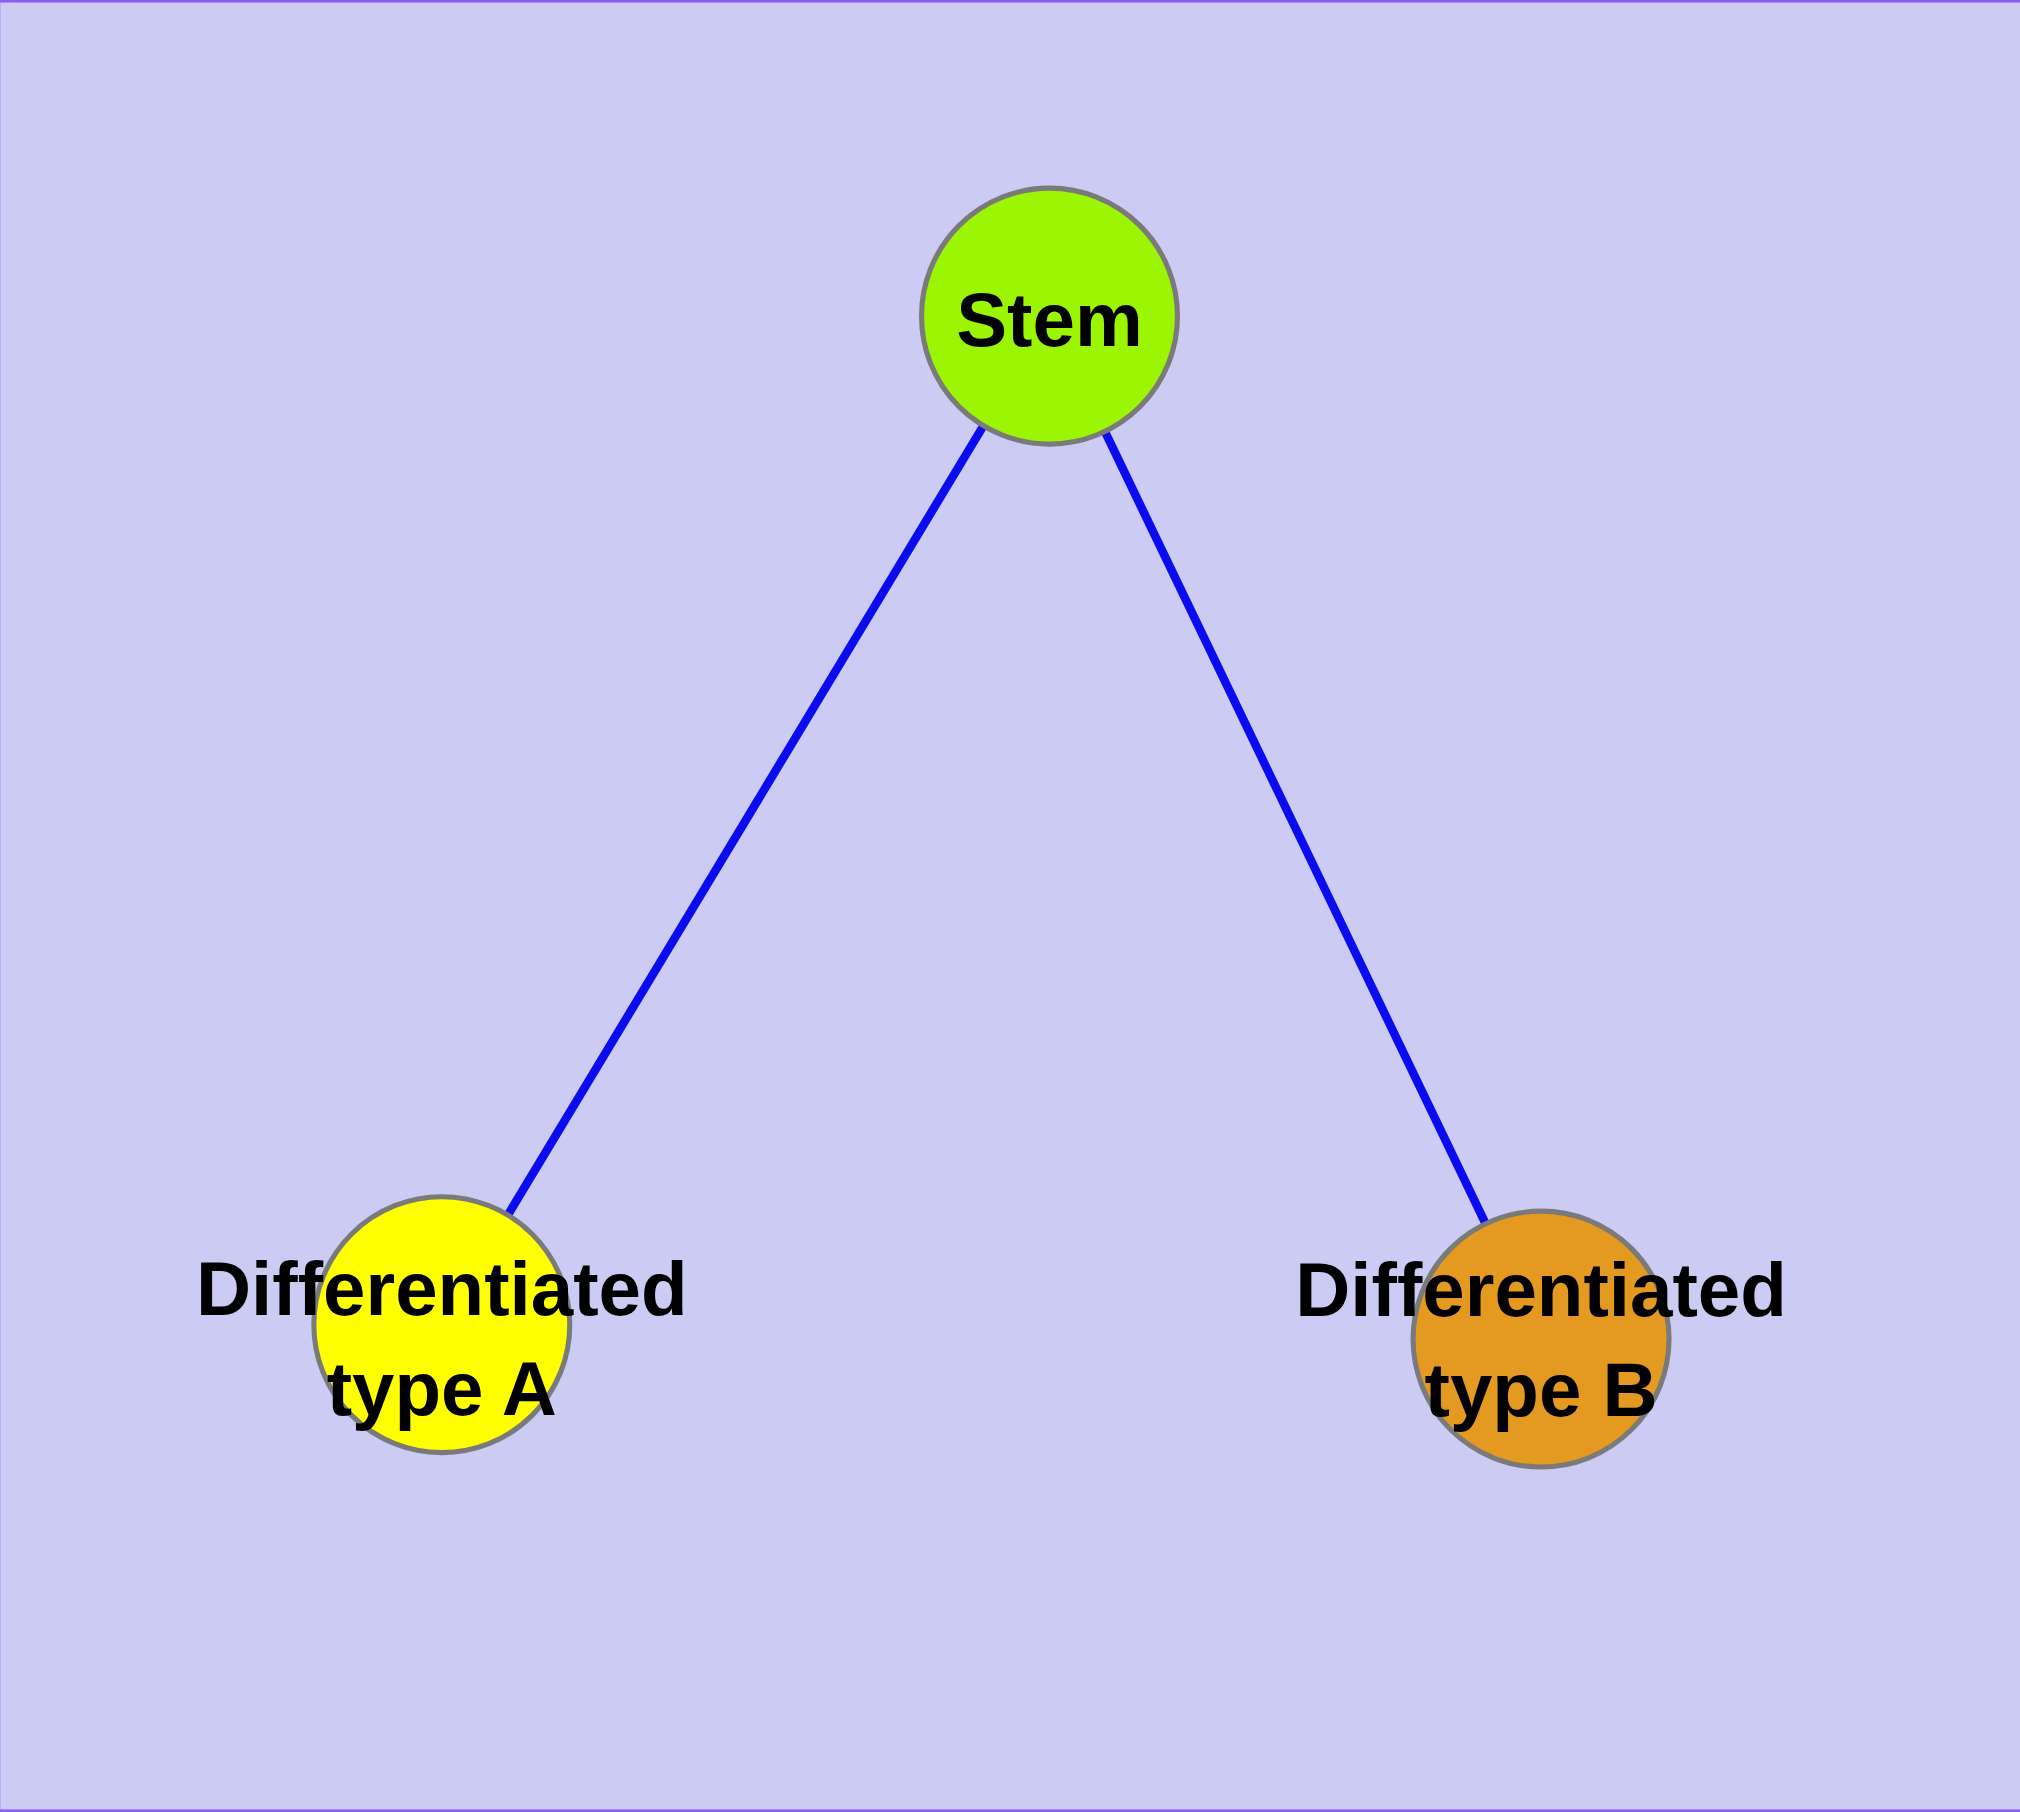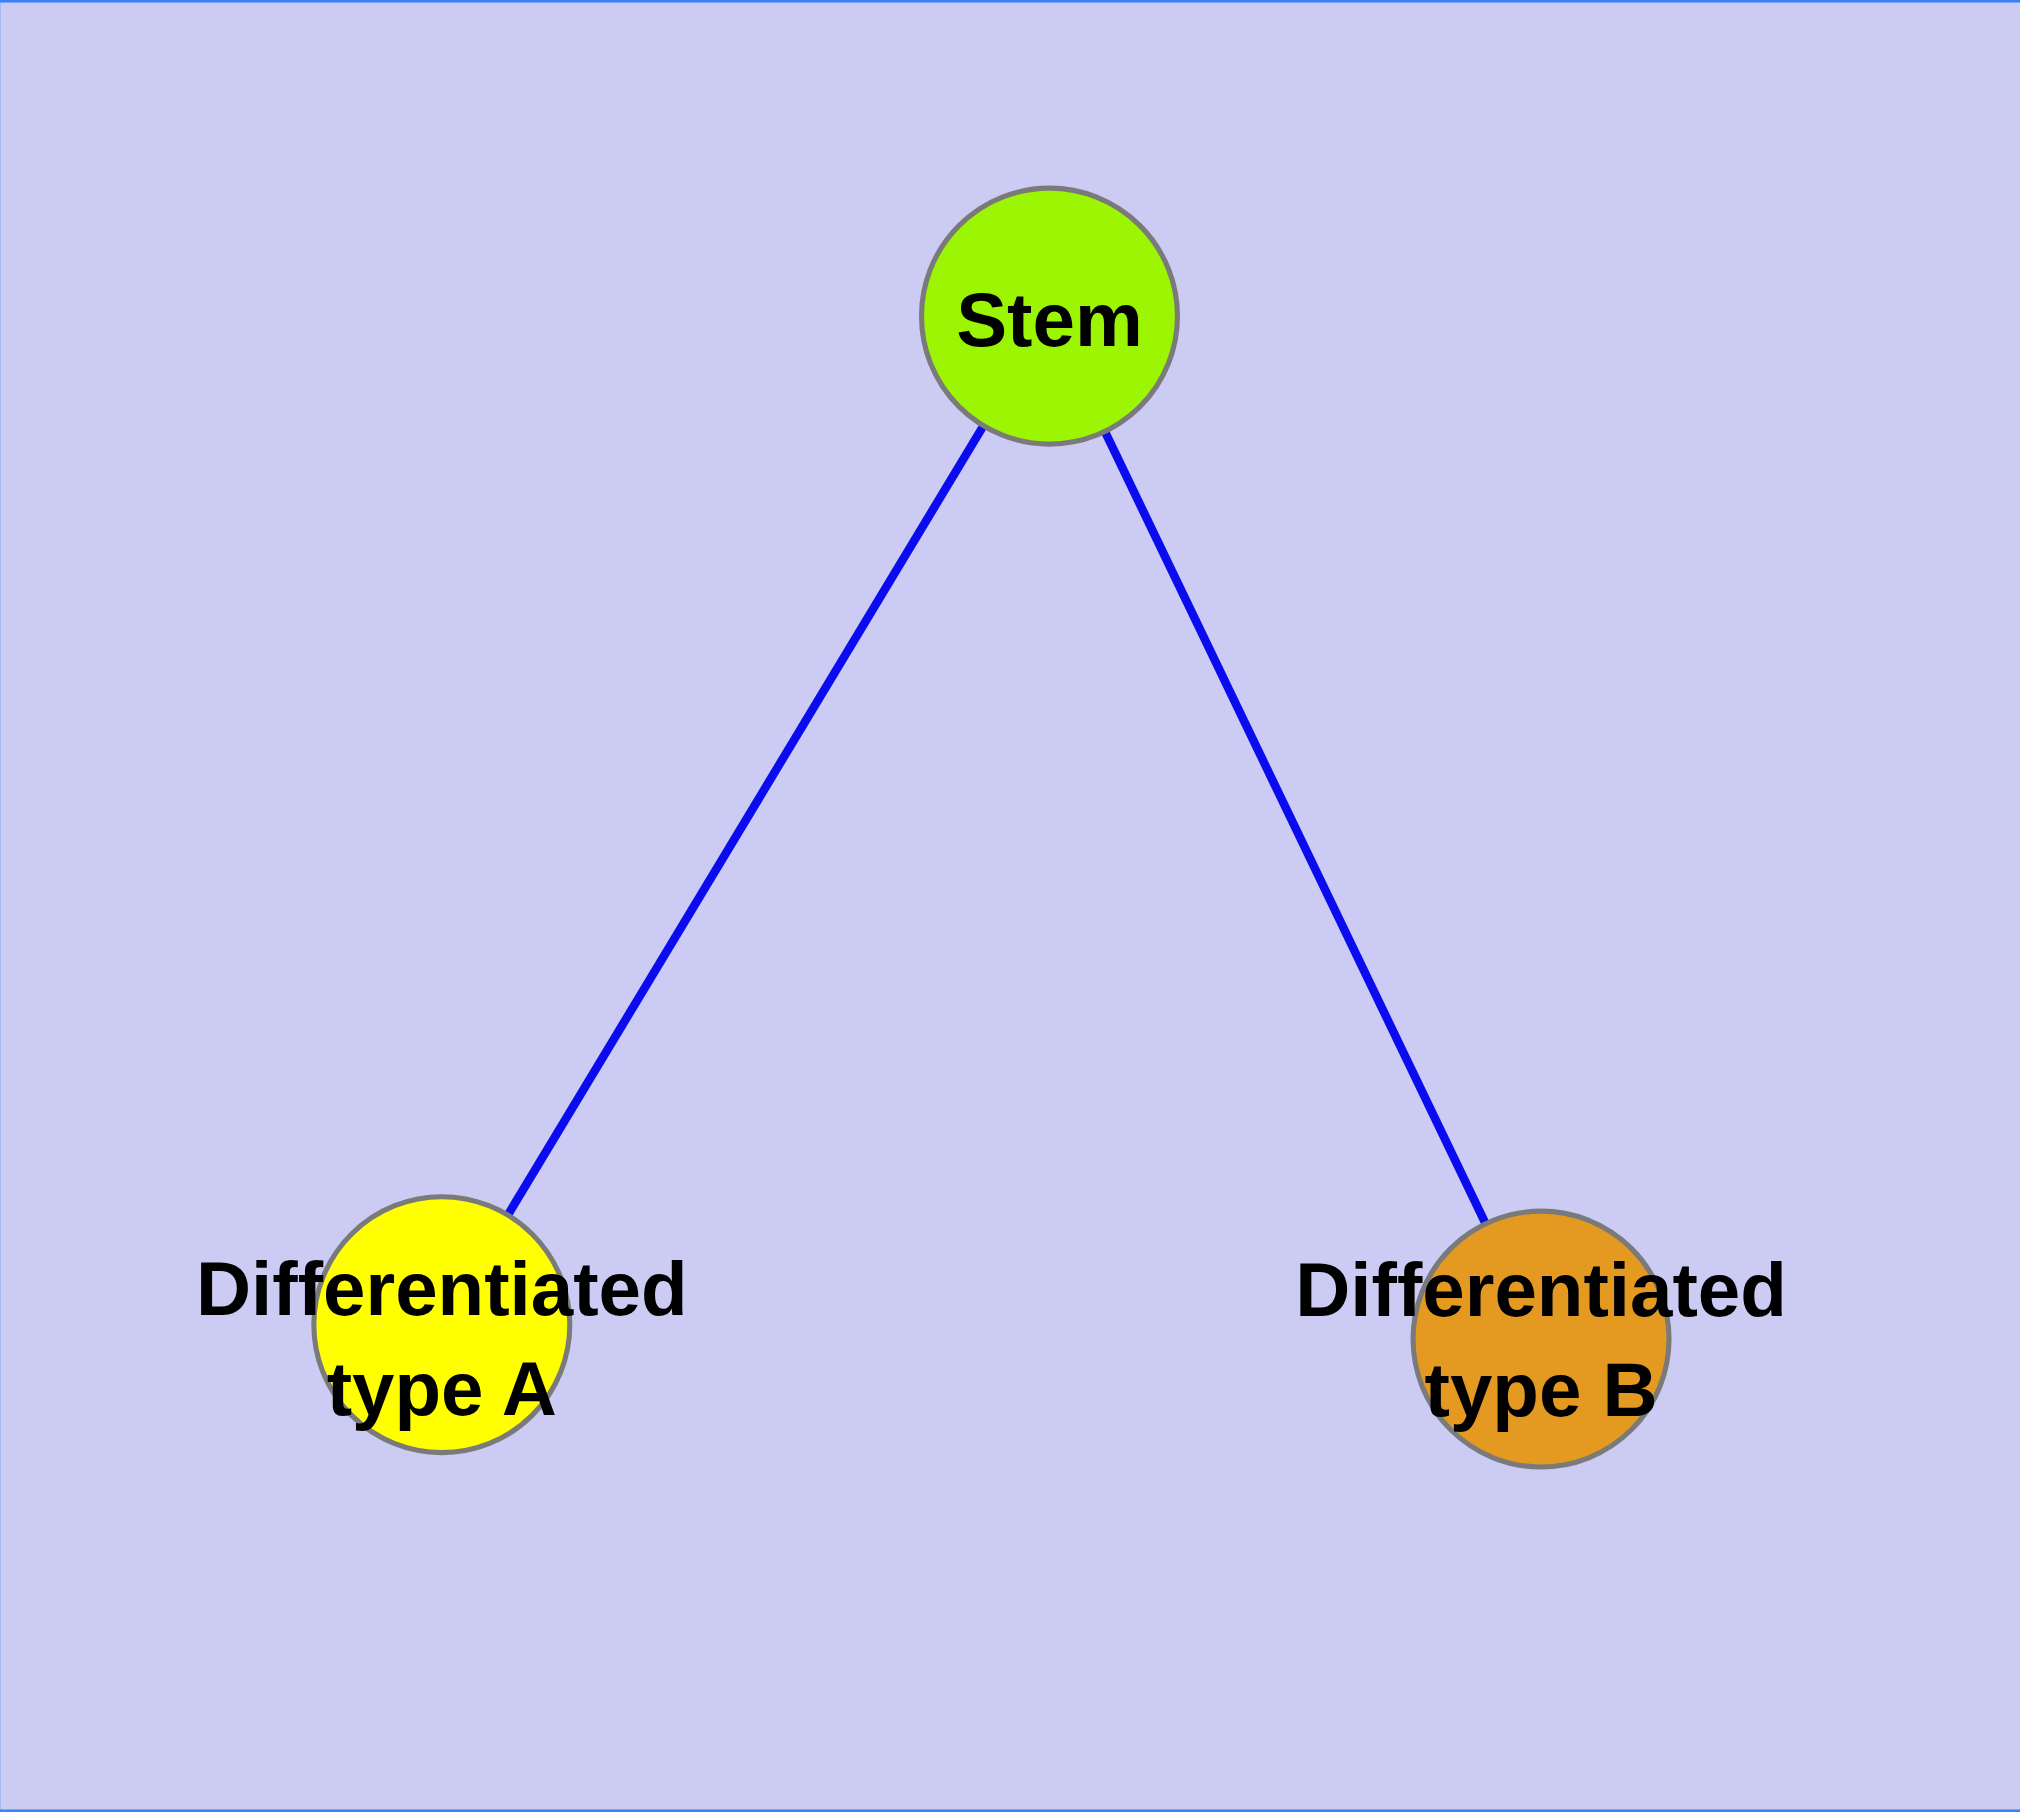--- a/index.html
+++ b/index.html
@@ -6,21 +6,21 @@
     margin: 0;
     padding: 0;
     background: #ffffff;
     width: 100%;
     height: 100%;
   }
   .diagram-wrap {
     width: 2021px;
     height: 1812px;
     position: relative;
-    background: #3b82f6;
+    background: #8b5cf6;
   }
   svg.graph {
     display: block;
     width: 100%;
     height: 100%;
   }
   .node-label {
     font-family: "Liberation Sans", "DejaVu Sans", sans-serif;
     font-weight: 700;
     font-size: 90px;

